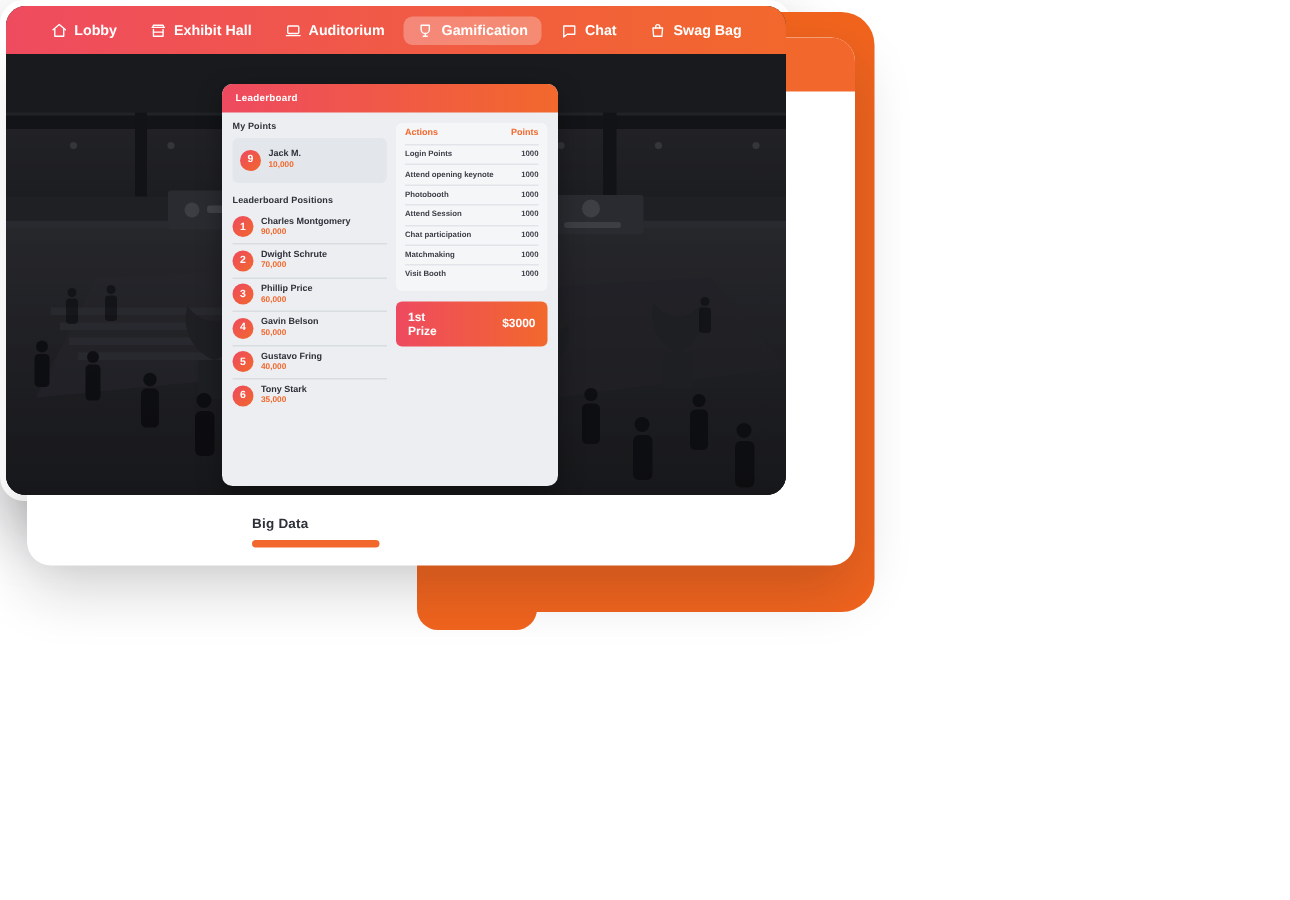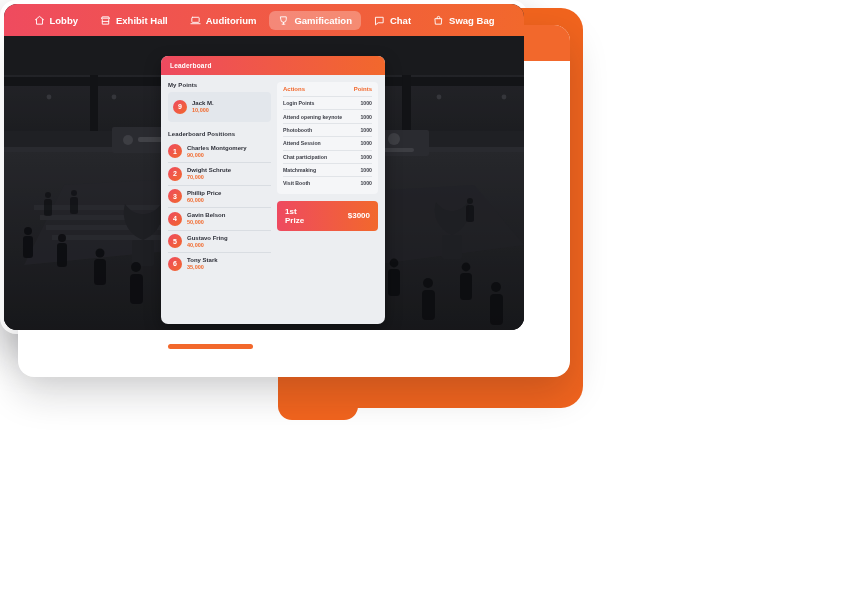--- a/index.html
+++ b/index.html
@@ -94,21 +94,21 @@
     position: relative; z-index: 5;
     height: 32px;
     display: flex; align-items: center; justify-content: center; gap: 4px;
   }
   #gam-scene { position: absolute; inset: 32px 0 0 0; overflow: hidden; }
   #gam-scene svg { display: block; width: 100%; height: 100%; }
 
   
   #leaderboard-panel {
     position: absolute; z-index: 6;
-    left: 157px; top: 52px; width: 224px; height: 268px;
+    left: 144px; top: 52px; width: 224px; height: 268px;
     background: #eceef1;
     border-radius: 7px;
     overflow: hidden;
     box-shadow: 0 6px 16px rgba(0,0,0,.35);
     display: flex; flex-direction: column;
   }
   #leaderboard-header {
     height: 19px;
     background: linear-gradient(90deg,#ee4a60 0%,#f2682c 100%);
     display: flex; align-items: center;
@@ -276,20 +276,21 @@
               <div class="poll-bar" style="width: 118px;"></div>
             </div>
           </div>
           <div class="poll-row">
             <div class="poll-label">Artificial Intelligence (AI)</div>
             <div class="poll-bar-line">
               <div class="poll-bar" style="width: 88px;"></div>
             </div>
           </div>
           <div class="poll-row">
+            <div class="poll-label">Big Data</div>
             <div class="poll-bar-line">
               <div class="poll-bar" style="width: 85px;"></div>
             </div>
           </div>
         </div>
     </div>
   </div>
 
   <div id="window-gamification">
     <div id="gam-inner">

